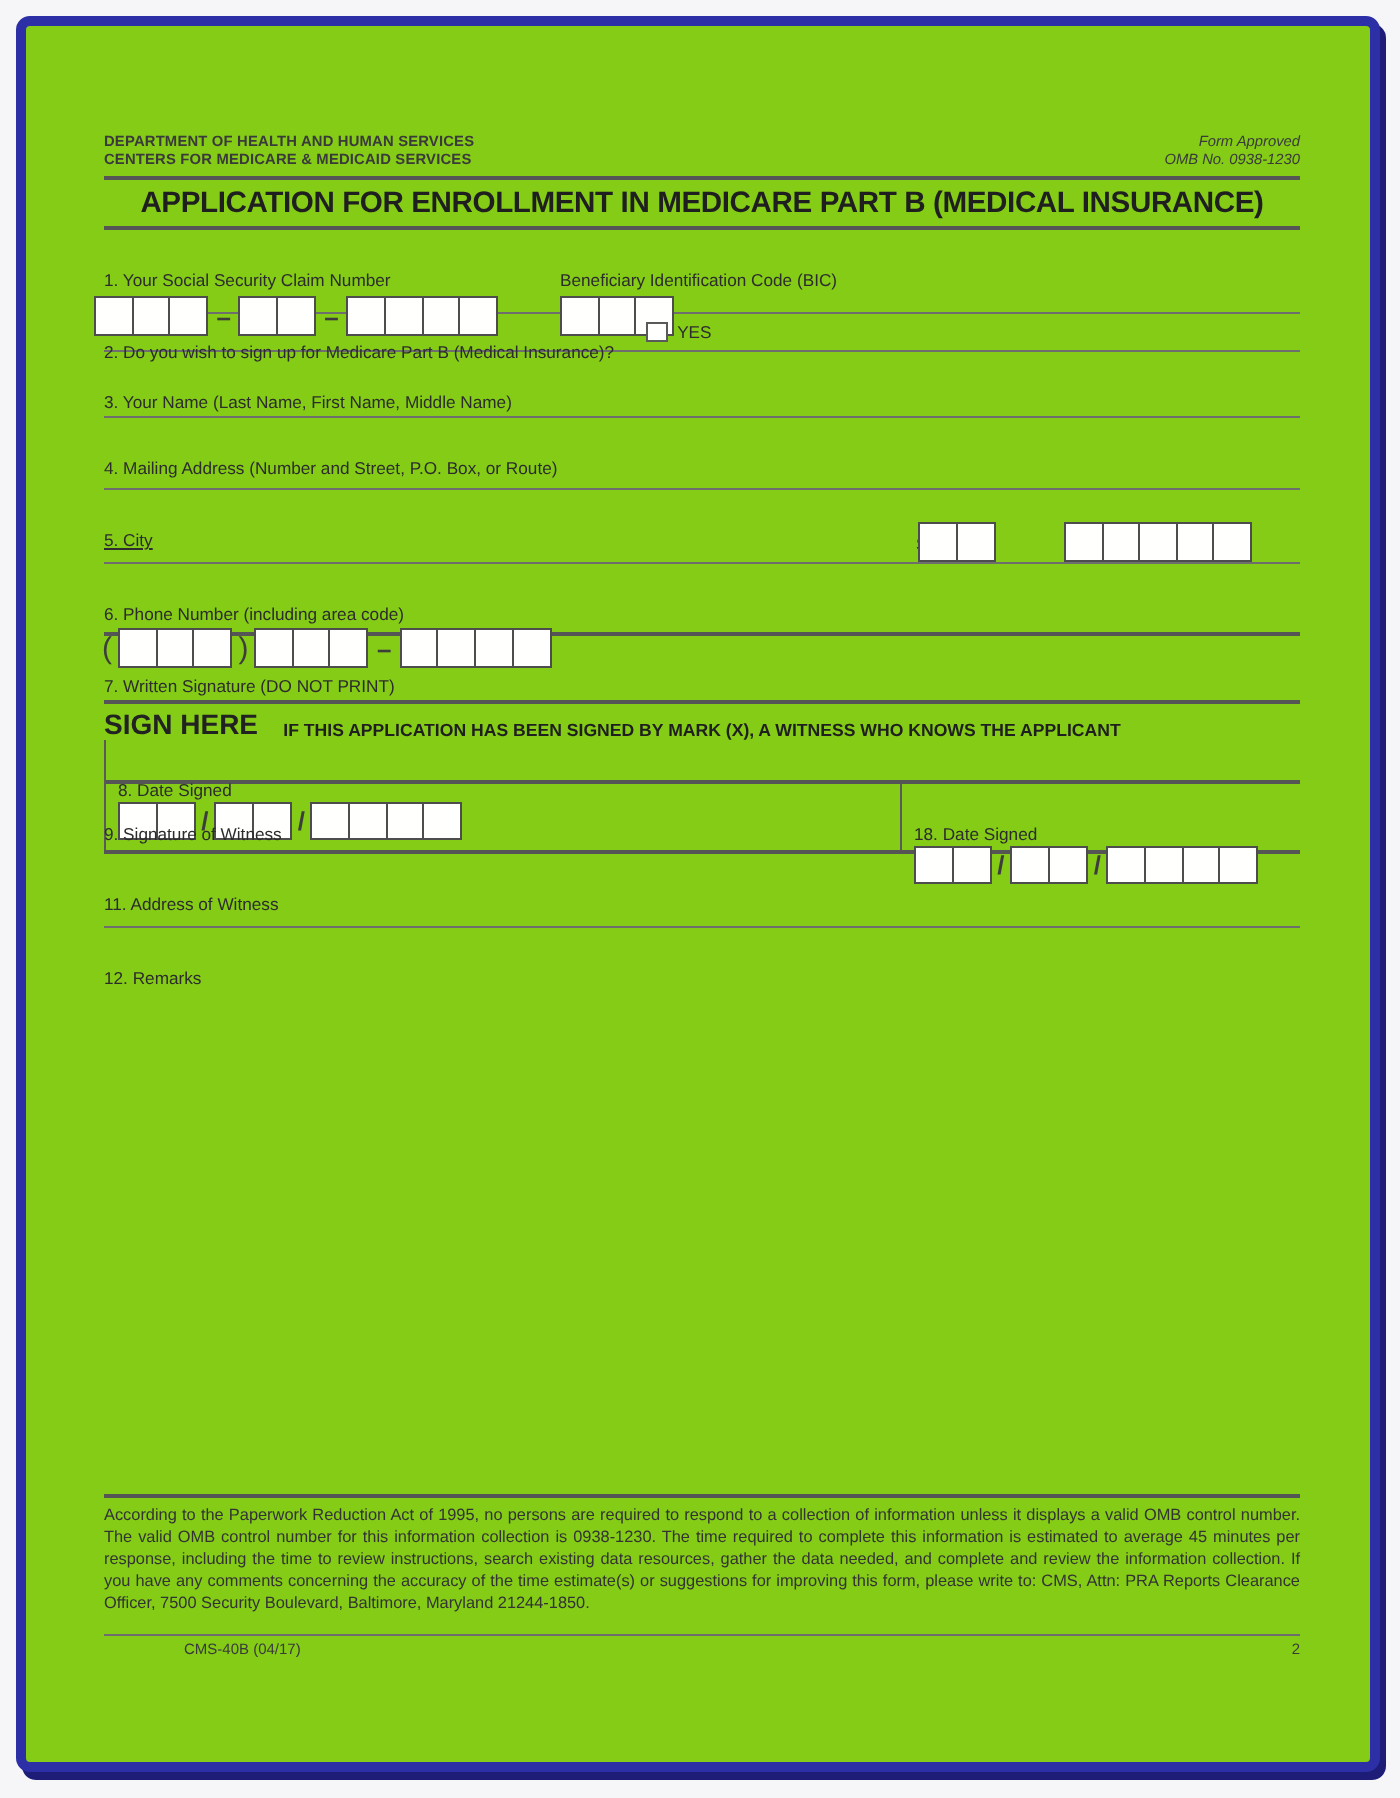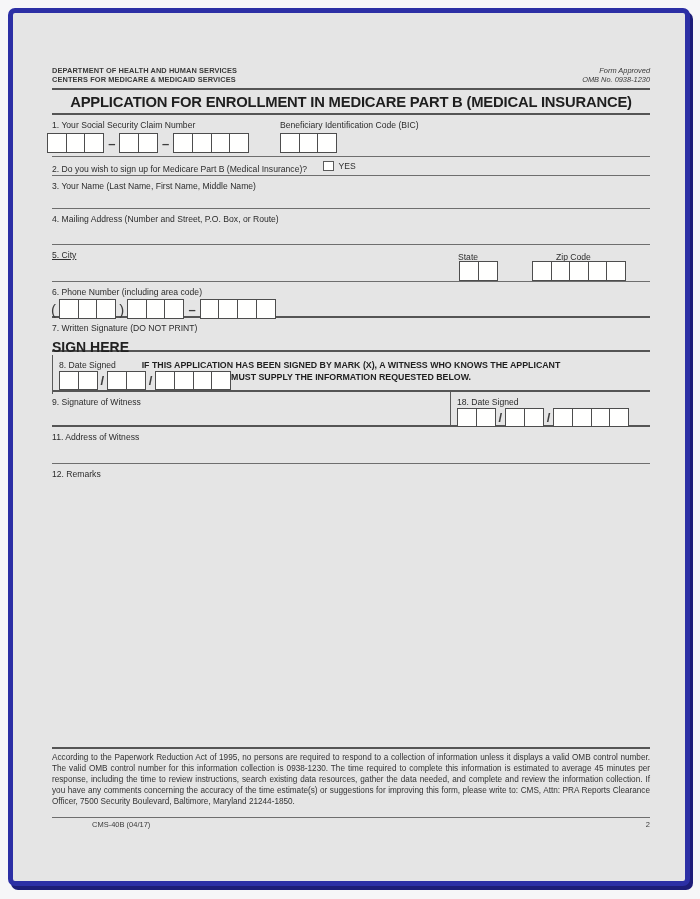--- a/index.html
+++ b/index.html
@@ -7,21 +7,21 @@
   body {
     background: #f6f6f8;
     font-family: "Liberation Sans", sans-serif;
     color: #2e2e2e;
     -webkit-font-smoothing: antialiased;
   }
   .frame {
     margin: 8px 10px 12px 8px;
     width: 682px;
     height: 878px;
-    background: #e5e5e5;
+    background: #84cc16;
     border: 5px solid #2c2fa5;
     border-radius: 7px;
     box-shadow: 3px 4px 0 #1d1d78;
   }
   .content {
     padding: 53px 35px 0 39px;
     height: 100%;
   }
   
   .hr2 { border-top: 2px solid #555555; height: 0; }
@@ -31,21 +31,21 @@
   .agency-row { display: flex; justify-content: space-between; align-items: flex-start; height: 22px; }
   .dept { font-size: 7.4px; font-weight: bold; line-height: 9px; color: #3a3a3a; letter-spacing: .1px; }
   .approved { font-size: 7.4px; line-height: 9px; color: #3a3a3a; text-align: right; font-style: italic; }
   .title {
     height: 23px; display: flex; align-items: center; justify-content: center;
     font-size: 14.8px; font-weight: bold; color: #1f1f1f; letter-spacing: -0.2px;
     white-space: nowrap;
   }
 
   
-  .lbl { font-size: 8.6px; color: #2c2c2c; padding-top: 5px; }
+  .lbl { font-size: 8.6px; color: #2c2c2c; padding-top: 20px; }
   .sec { position: relative; }
   .boxrow { display: inline-flex; align-items: center; margin-top: 3px; }
   .group { display: inline-flex; }
   .cell {
     width: 20px; height: 20px; background: #fffffe;
     border: 1.4px solid #4d4d4d; display: inline-block;
   }
   .cell + .cell { margin-left: -1.4px; }
   .glyph { font-size: 13px; font-weight: bold; color: #3d3d3d; margin: 0 4px; }
   .glyph.paren { font-size: 15px; font-weight: normal; margin: 0 3px; }
@@ -265,21 +265,20 @@
               <span class="cell"></span>
               <span class="cell"></span>
               <span class="cell"></span>
             </span>
         </div>
       </div>
     </div>
 
     <div class="notice">
       <div>IF THIS APPLICATION HAS BEEN SIGNED BY MARK (X), A WITNESS WHO KNOWS THE APPLICANT</div>
-      <div>MUST SUPPLY THE INFORMATION REQUESTED BELOW.</div>
     </div>
 
     <div class="splitbox witbox">
       <div class="split-left">
         <div class="lbl">9. Signature of Witness</div>
         <div class="write-area" style="height:18px"></div>
       </div>
       <div class="split-right">
         <div class="lbl">18. Date Signed</div>
         <div class="boxrow small-cells">

